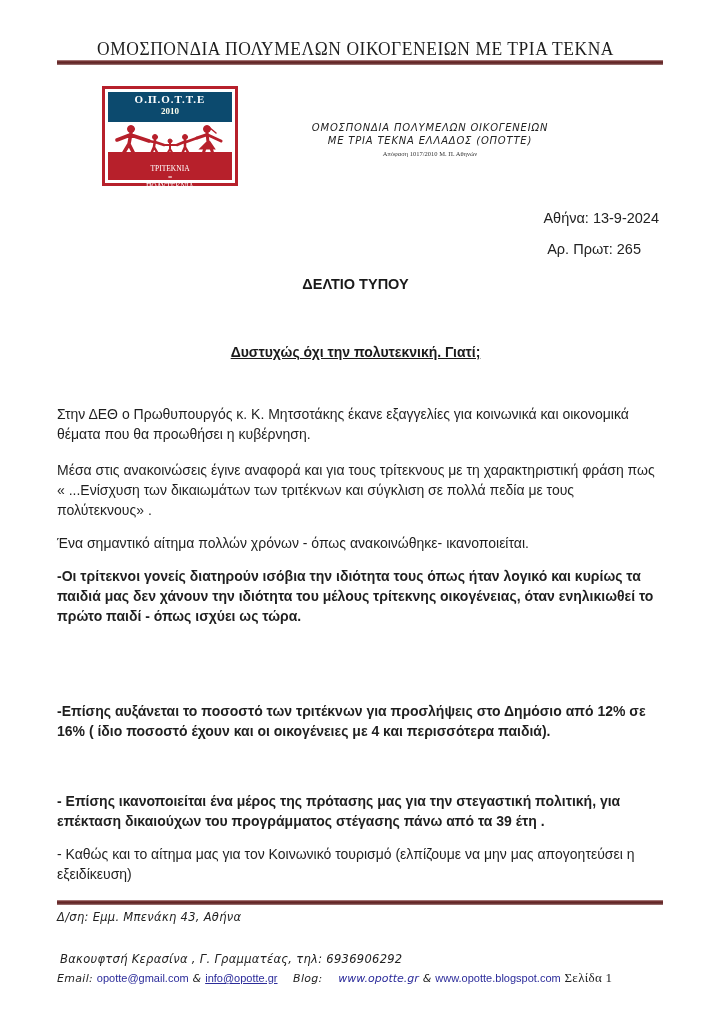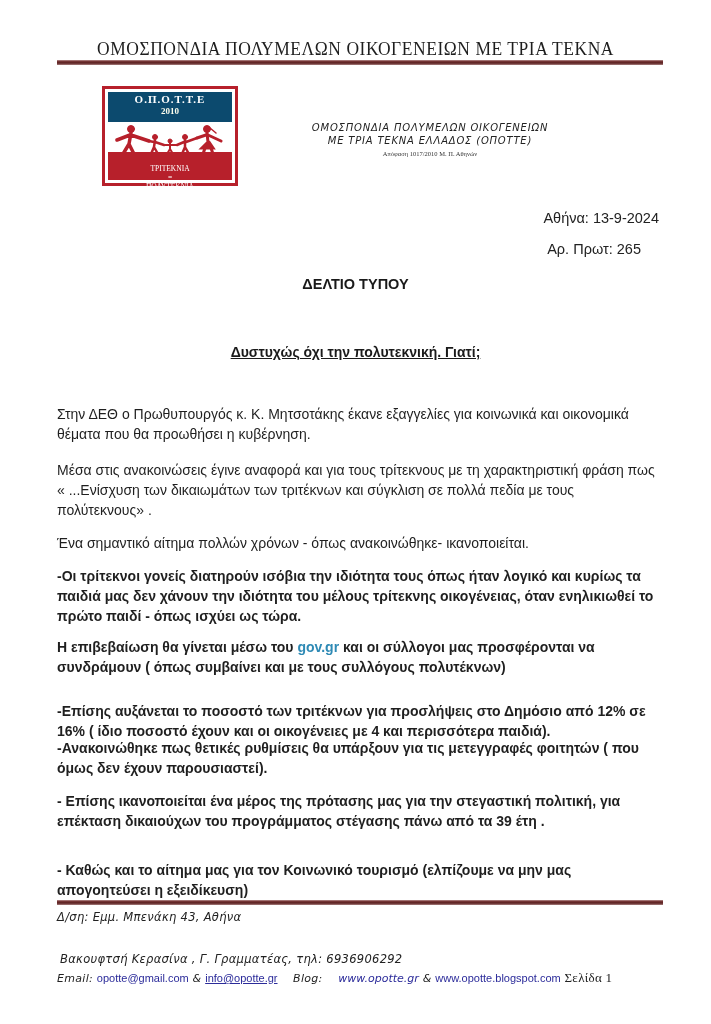--- a/index.html
+++ b/index.html
@@ -64,21 +64,21 @@
   }
   .body-text p { margin: 0; }
   .p1 { top: 404px; }
   .p2 { top: 460px; }
   .p3 { top: 533px; }
   .p4 { top: 566px; font-weight: bold; }
   .p5 { top: 637px; font-weight: bold; }
   .p6 { top: 693px; font-weight: bold; margin-top: 8px; }
   .p7 { top: 738px; font-weight: bold; }
   .p8 { top: 791px; font-weight: bold; }
-  .p9 { top: 844px; font-weight: bold; margin-top: 16px; }
+  .p9 { top: 844px; font-weight: normal; }
   .link-gov { color: #2e8ab5; font-weight: bold; }
 
   .footer {
     position: absolute; left: 57px; width: 620px;
     font-family: "DejaVu Sans", sans-serif; font-style: italic; font-size: 11.5px; color: #222; letter-spacing: 0.3px;
   }
   .f1 { top: 910px; }
   .f2 { top: 931px; }
   .f3 { top: 952px; left: 60px; }
   .f4 { top: 970px; font-size: 11px; }
@@ -141,28 +141,22 @@
     </div>
   <div class="body-text p2">
       <p>Μέσα στις ανακοινώσεις έγινε αναφορά και για τους τρίτεκνους με τη χαρακτηριστική φράση πως « ...Ενίσχυση των δικαιωμάτων των τριτέκνων και σύγκλιση σε πολλά πεδία  με τους πολύτεκνους»  .</p>
     </div>
   <div class="body-text p3">
       <p>Ένα σημαντικό αίτημα πολλών χρόνων - όπως ανακοινώθηκε- ικανοποιείται.</p>
     </div>
   <div class="body-text p4">
       <p>-Οι τρίτεκνοι γονείς διατηρούν ισόβια την ιδιότητα τους όπως ήταν λογικό και κυρίως τα παιδιά μας  δεν χάνουν την ιδιότητα του μέλους τρίτεκνης οικογένειας, όταν ενηλικιωθεί το πρώτο παιδί - όπως ισχύει ως τώρα.</p>
     </div>
-  <div class="body-text p5">
-    <p><span>Η επιβεβαίωση θα γίνεται μέσω του </span><span class="link-gov">gov.gr</span><span> και οι σύλλογοι μας προσφέρονται να συνδράμουν ( όπως συμβαίνει και με τους συλλόγους πολυτέκνων)</span></p>
-  </div>
   <div class="body-text p6">
       <p>-Επίσης αυξάνεται το ποσοστό των τριτέκνων για προσλήψεις στο Δημόσιο από 12% σε 16% ( ίδιο ποσοστό έχουν και οι οικογένειες με 4 και περισσότερα παιδιά).</p>
-    </div>
-  <div class="body-text p7">
-      <p>-Ανακοινώθηκε πως θετικές ρυθμίσεις θα υπάρξουν για τις μετεγγραφές φοιτητών ( που όμως δεν έχουν παρουσιαστεί).</p>
     </div>
   <div class="body-text p8">
       <p>- Επίσης ικανοποιείται ένα μέρος της πρότασης μας για την στεγαστική πολιτική, για επέκταση δικαιούχων του προγράμματος στέγασης πάνω από τα 39 έτη .</p>
     </div>
   <div class="body-text p9">
       <p>- Καθώς και το αίτημα μας για τον Κοινωνικό τουρισμό (ελπίζουμε να μην μας απογοητεύσει η εξειδίκευση)</p>
     </div>
 
   <div class="rule bottom"></div>
 

